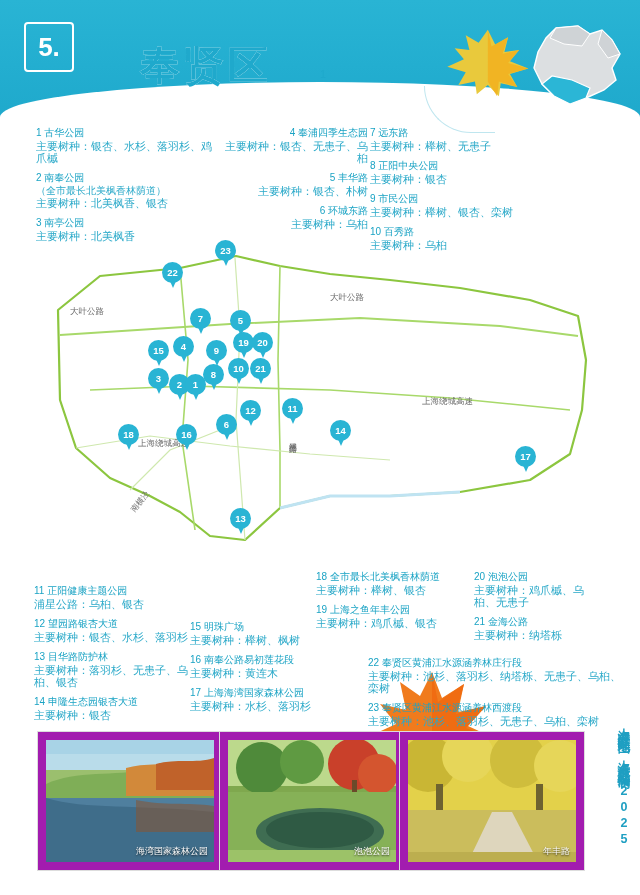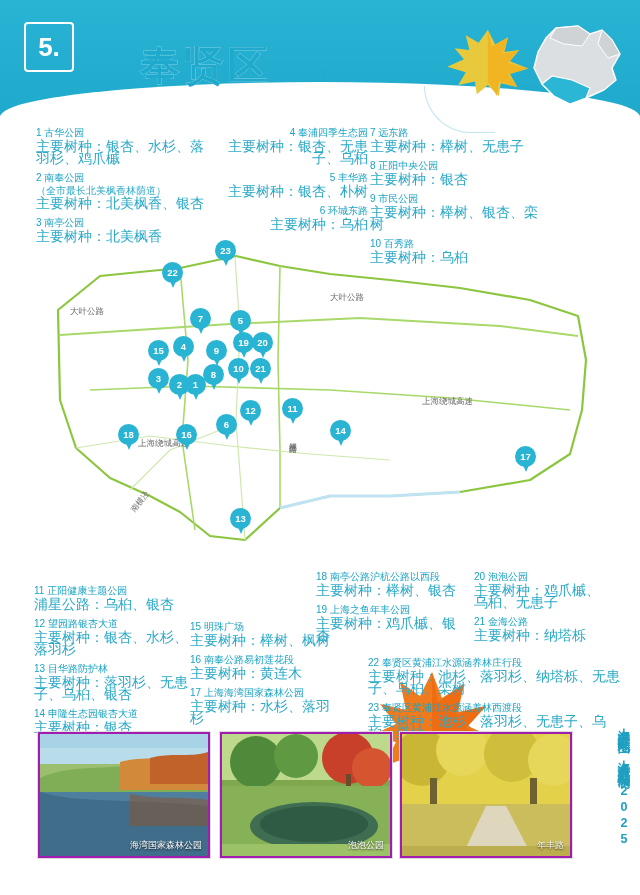--- a/index.html
+++ b/index.html
@@ -45,21 +45,21 @@
   .leaf-stem{
     position:absolute;left:424px;top:86px;width:70px;height:46px;
     border-bottom:1.5px solid #bfe6ef;border-left:1.5px solid #bfe6ef;
     border-radius:0 0 0 60px;
   }
 
   
   .legend{position:absolute;color:#1aa3c4;}
   .entry{margin-bottom:7px;}
   .entry .nm{font-size:10px;font-weight:normal;color:#1aa3c4;line-height:14px;}
-  .entry .sp{font-size:14px;color:#2aa9c9;line-height:12px;font-weight:normal;}
+  .entry .sp{font-size:11px;color:#2aa9c9;line-height:12px;font-weight:normal;}
   .entry .note{font-size:10px;color:#2aa9c9;line-height:12px;}
 
   
   .map-wrap{position:absolute;left:30px;top:240px;width:580px;height:320px;}
   .map-bg{position:absolute;inset:0;}
 
   .road-label{position:absolute;font-size:8.5px;color:#6b6b6b;white-space:nowrap;}
   .road-label.v{writing-mode:vertical-rl;text-orientation:upright;letter-spacing:1px;}
 
   .pin{
@@ -71,21 +71,21 @@
     display:flex;align-items:center;justify-content:center;
   }
   .pin .tail{
     position:absolute;left:6.5px;top:17px;width:0;height:0;
     border-left:4px solid transparent;border-right:4px solid transparent;
     border-top:9px solid #29b4d4;
   }
 
   
   .photos{position:absolute;left:38px;top:732px;width:530px;height:125px;}
-  .photo{position:absolute;top:0;width:168px;height:122px;border:2px solid #a21caf;box-shadow:0 0 0 1px #ddd;overflow:hidden;}
+  .photo{position:absolute;top:0;width:168px;height:122px;border:8px solid #a21caf;box-shadow:0 0 0 1px #ddd;overflow:hidden;}
   .photo .cap{
     position:absolute;right:6px;bottom:4px;color:#fff;font-size:9px;
     text-shadow:0 1px 2px rgba(0,0,0,.8);
   }
   .side-text{
     position:absolute;right:8px;top:718px;
     writing-mode:vertical-rl;text-orientation:upright;
     font-size:12.5px;color:#1f9fc2;letter-spacing:2px;font-weight:bold;
     height:168px;
   }
@@ -342,21 +342,21 @@
     <div class="entry">
       <div class="nm"><span>17</span>
         <span>上海海湾国家森林公园</span></div>
       <div class="sp">主要树种：水杉、落羽杉</div>
     </div>
   </div>
 
   <div class="legend" style="left:316px;top:570px;width:150px;">
     <div class="entry">
       <div class="nm"><span>18</span>
-        <span>南亭公路沪杭公路以西段</span></div>
+        <span>全市最长北美枫香林荫道</span></div>
       <div class="sp">主要树种：榉树、银杏</div>
     </div>
     <div class="entry">
       <div class="nm"><span>19</span>
         <span>上海之鱼年丰公园</span></div>
       <div class="sp">主要树种：鸡爪槭、银杏</div>
     </div>
   </div>
 
   <div class="legend" style="left:474px;top:570px;width:130px;">

